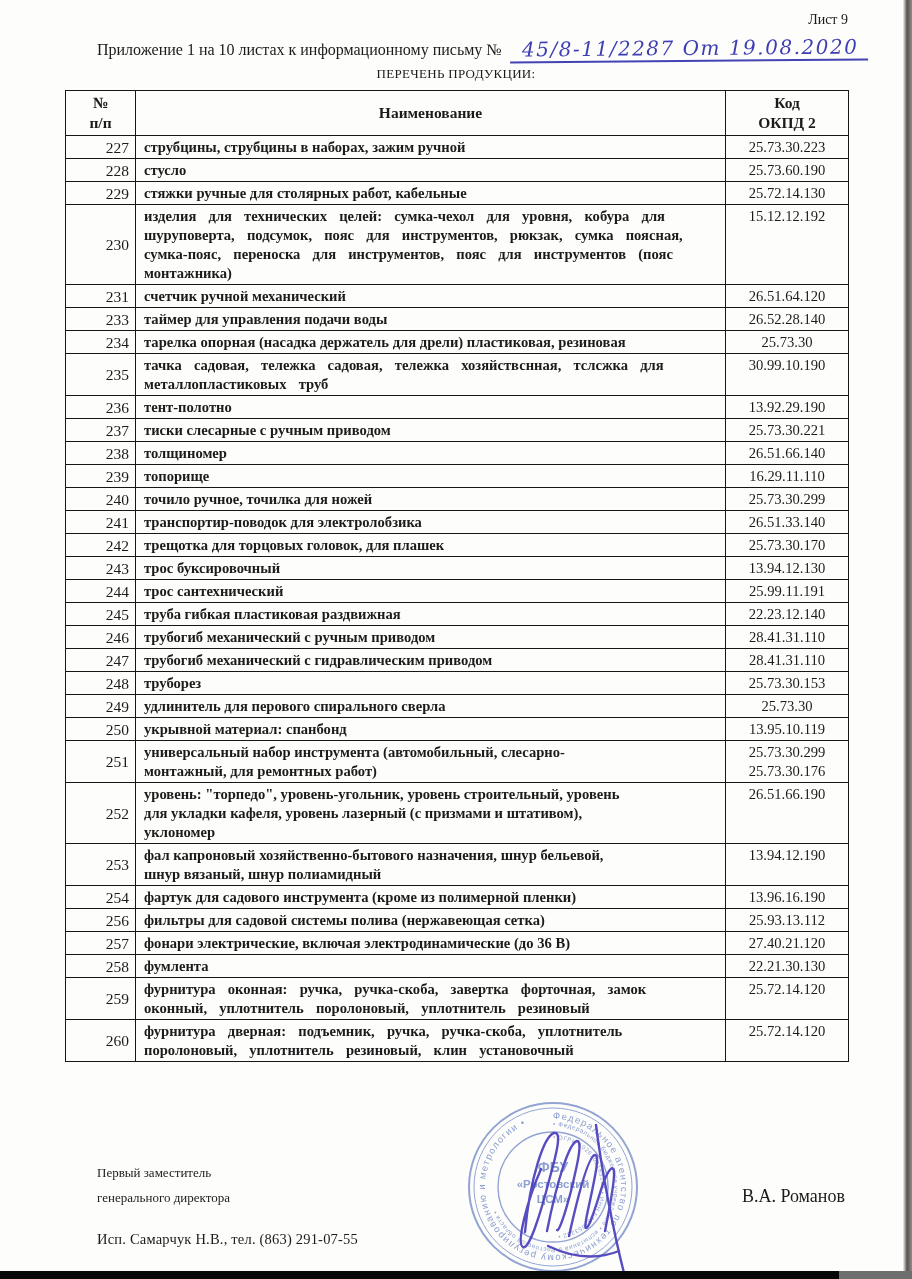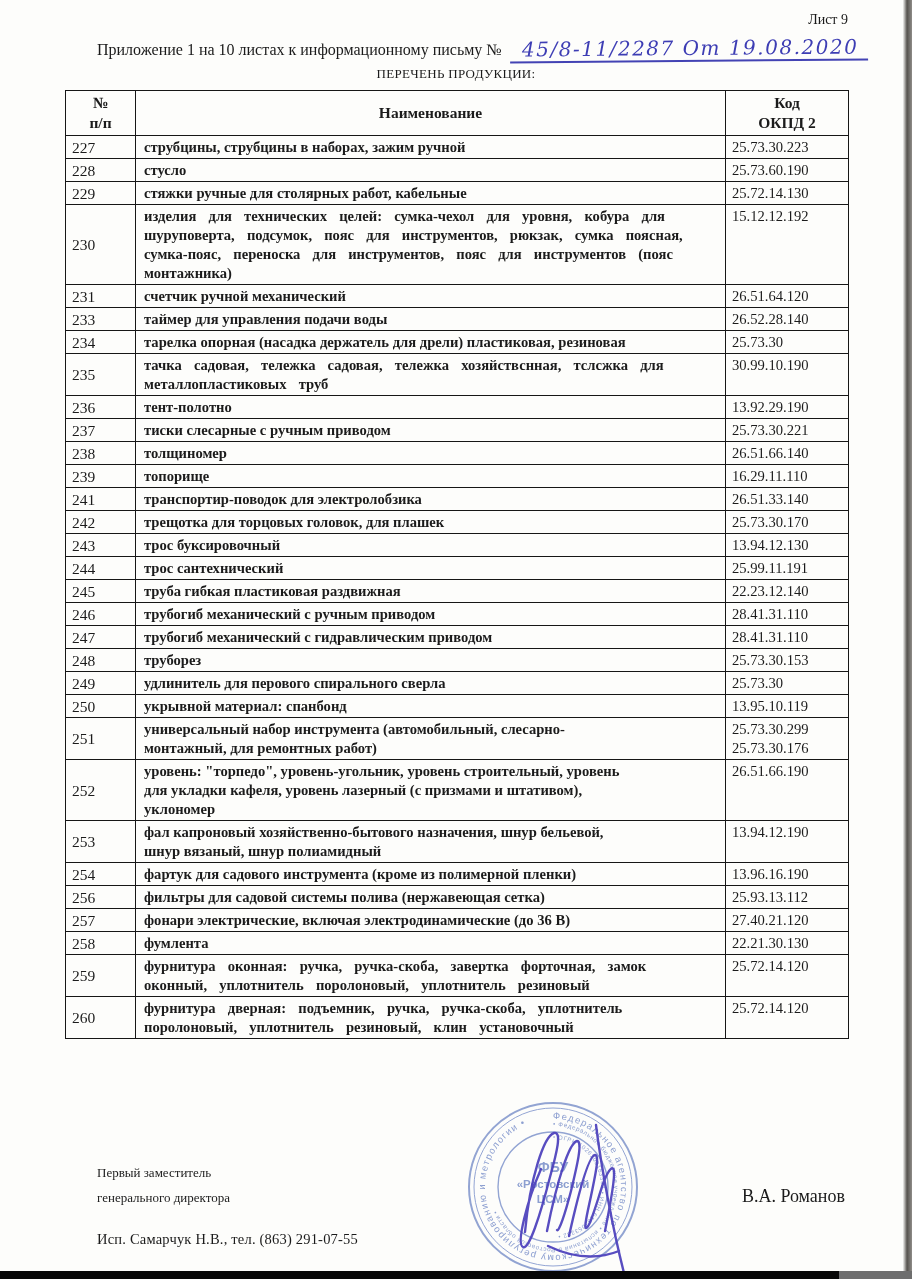--- a/index.html
+++ b/index.html
@@ -22,24 +22,24 @@
     border-collapse:collapse;table-layout:fixed;
   }
   .products th,.products td{
     border:1.6px solid #161616;
     font-size:14.6px;line-height:19px;padding:1.5px 6px;
   }
   .products th{
     font-weight:bold;text-align:center;vertical-align:middle;
     white-space:pre-line;font-size:15.5px;line-height:20px;padding:2px;
   }
-  td.col-num{text-align:left;vertical-align:middle;font-size:15.5px;}
+  td.col-num{text-align:right;vertical-align:middle;font-size:15.5px;}
   td.col-name{text-align:left;vertical-align:top;padding:1.5px 8px;white-space:pre-line;font-weight:bold;}
   td.col-name.spread{word-spacing:8.5px;}
-  td.col-code{vertical-align:top;white-space:pre-line;}
+  td.col-code{text-align:center;vertical-align:top;white-space:pre-line;}
   .signer-block{position:absolute;left:97px;top:1160px;font-size:13px;line-height:25px;}
   .signer-name{position:absolute;right:67px;top:1186px;font-size:18px;}
   .executor-note{position:absolute;left:97px;top:1231px;font-size:14.5px;letter-spacing:.2px;}
   .stamp-svg{position:absolute;left:428px;top:1080px;}
   .bottom-scan-bar{
     position:absolute;left:0;bottom:0;width:100%;height:8px;
     background:linear-gradient(to right,#070707 0 92%,#6e6e6e 92% 100%);
   }
   .right-scan-edge{
     position:absolute;top:0;right:0;width:9px;height:100%;
@@ -144,20 +144,25 @@
       <td class="col-name">толщиномер</td>
       <td class="col-code">26.51.66.140</td>
     </tr>
 
     <tr>
       <td class="col-num">239</td>
       <td class="col-name">топорище</td>
       <td class="col-code">16.29.11.110</td>
     </tr>
 
+    <tr>
+      <td class="col-num">240</td>
+      <td class="col-name">точило ручное, точилка для ножей</td>
+      <td class="col-code">25.73.30.299</td>
+    </tr>
 
     <tr>
       <td class="col-num">241</td>
       <td class="col-name">транспортир-поводок для электролобзика</td>
       <td class="col-code">26.51.33.140</td>
     </tr>
 
     <tr>
       <td class="col-num">242</td>
       <td class="col-name">трещотка для торцовых головок, для плашек</td>

